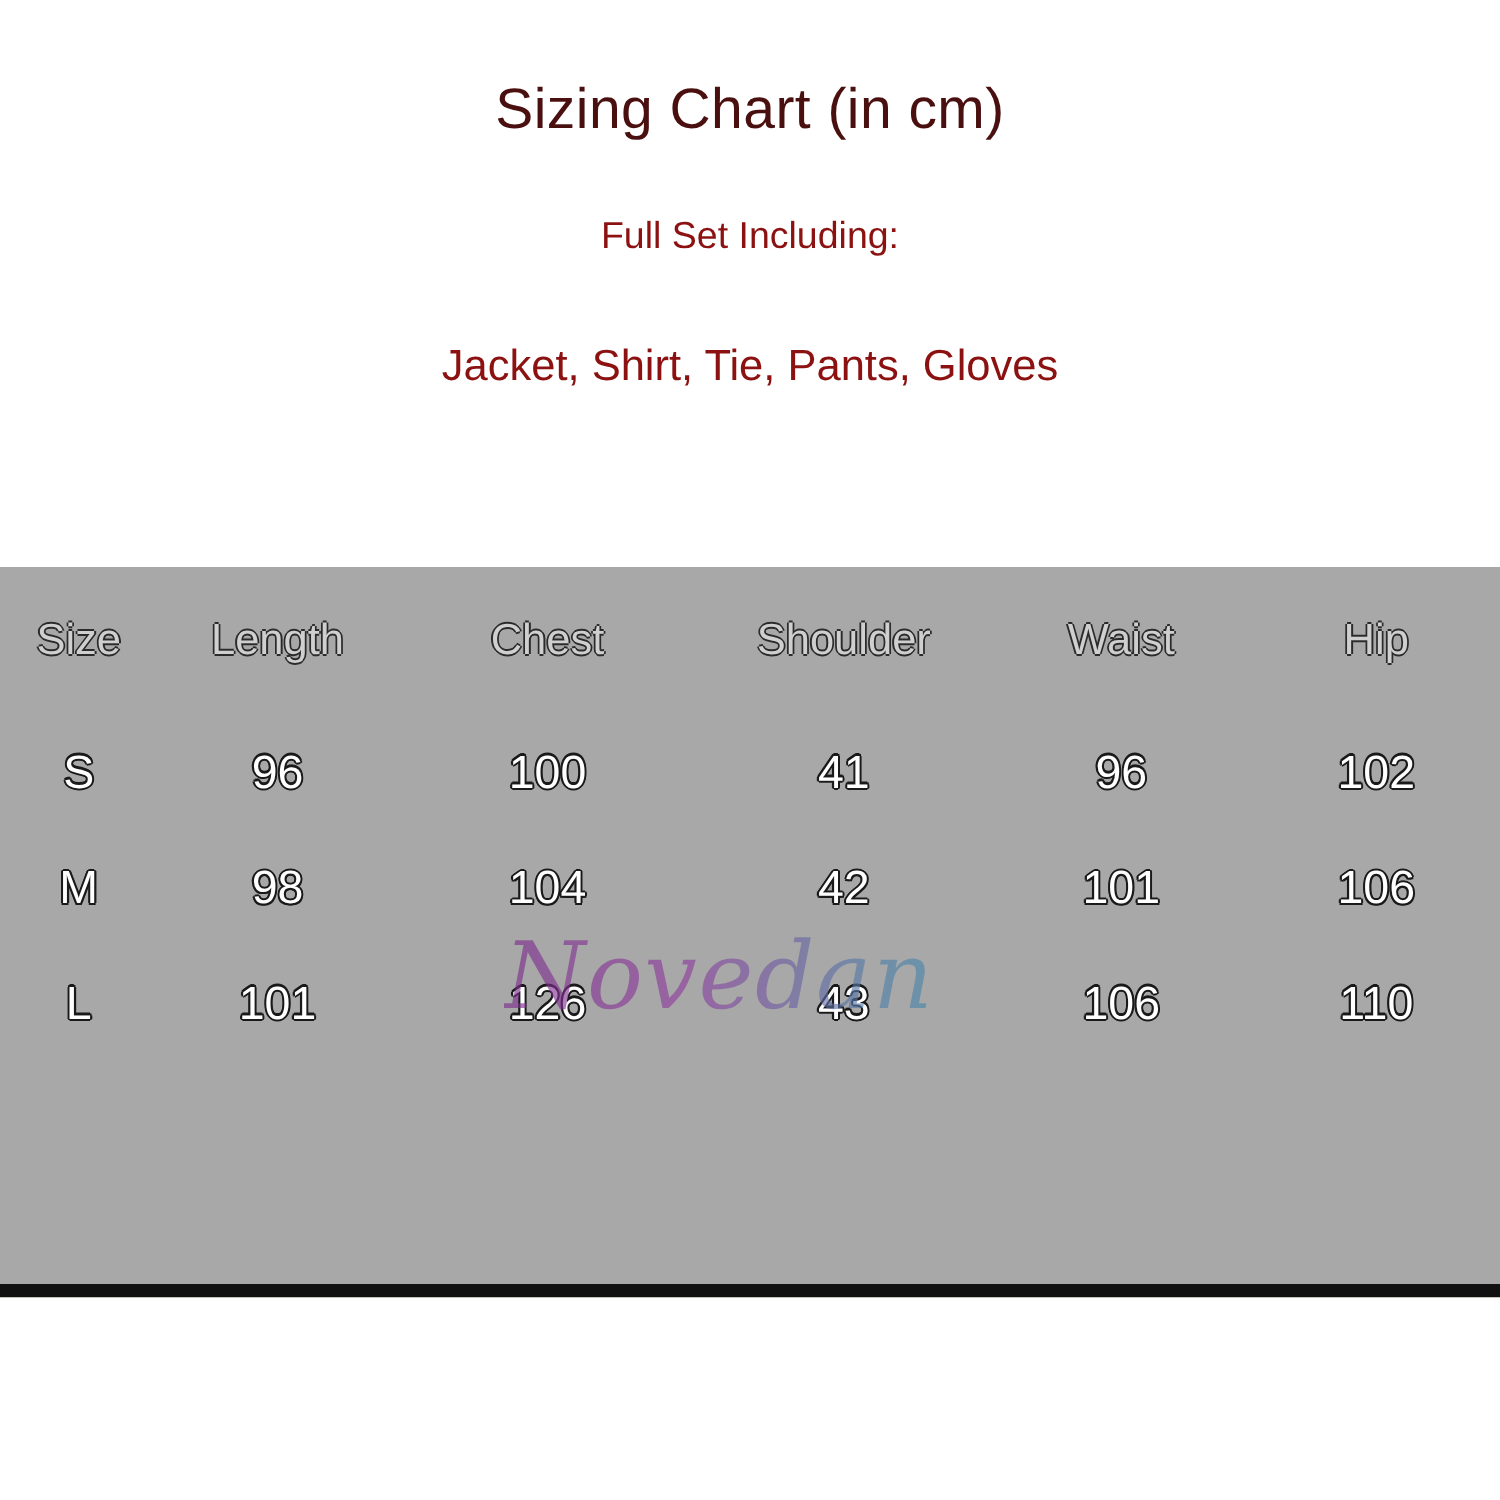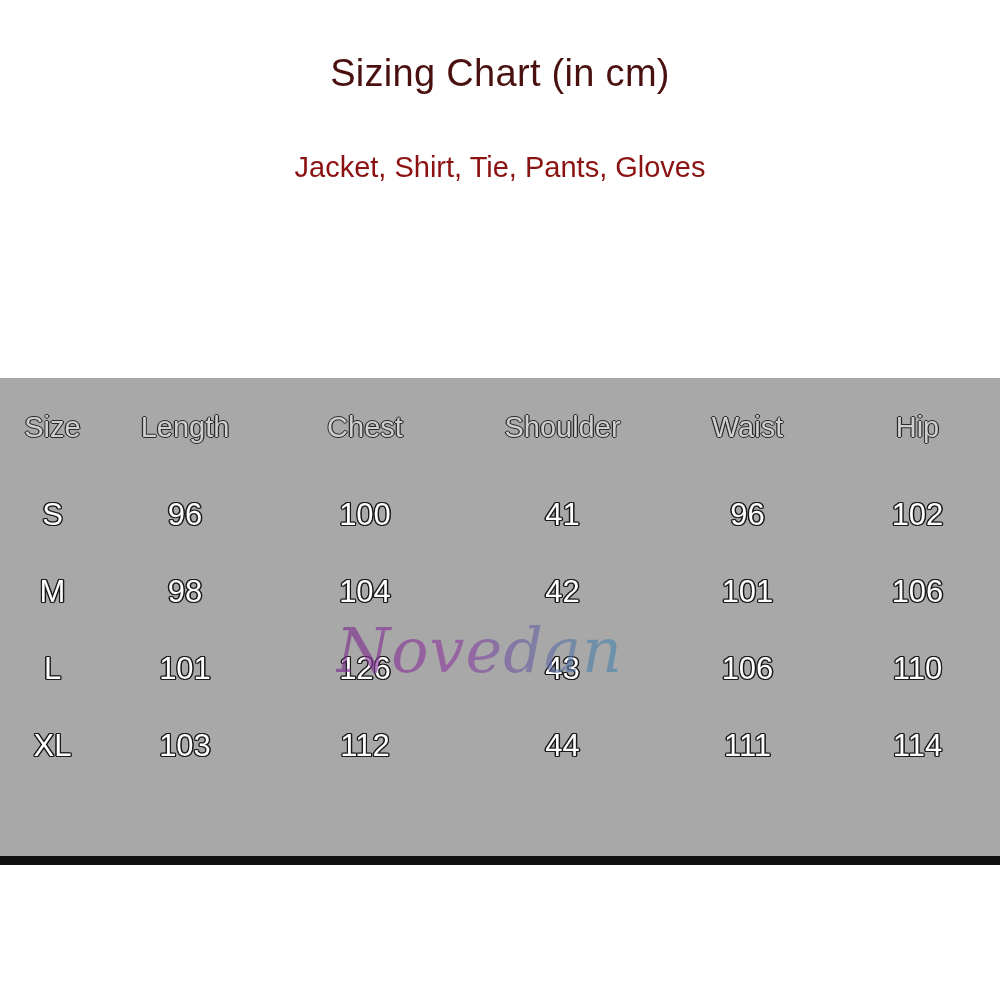--- a/index.html
+++ b/index.html
@@ -156,20 +156,21 @@
     background: #ffffff;
   }
 </style>
 </head>
 <body>
 
 <div class="page">
 
   <div class="header">
     <h1 class="title">Sizing Chart (in cm)</h1>
+    <p class="subtitle">Full Set Including:</p>
     <p class="itemslist">Jacket, Shirt, Tie, Pants, Gloves</p>
   </div>
 
   <div class="table-wrap">
 
     <div class="watermark">Novedan</div>
 
     <table class="size-table">
       <colgroup>
         <col class="col-size">
@@ -207,28 +208,20 @@
           <td>106</td>
         </tr>
         <tr>
           <td>L</td>
           <td>101</td>
           <td>126</td>
           <td>43</td>
           <td>106</td>
           <td>110</td>
         </tr>
-        <tr>
-          <td>XL</td>
-          <td>103</td>
-          <td>112</td>
-          <td>44</td>
-          <td>111</td>
-          <td>114</td>
-        </tr>
       </tbody>
     </table>
   </div>
 
   <div class="bottom-bar"></div>
   <div class="footer-space"></div>
 
 </div>
 
 </body></html>

